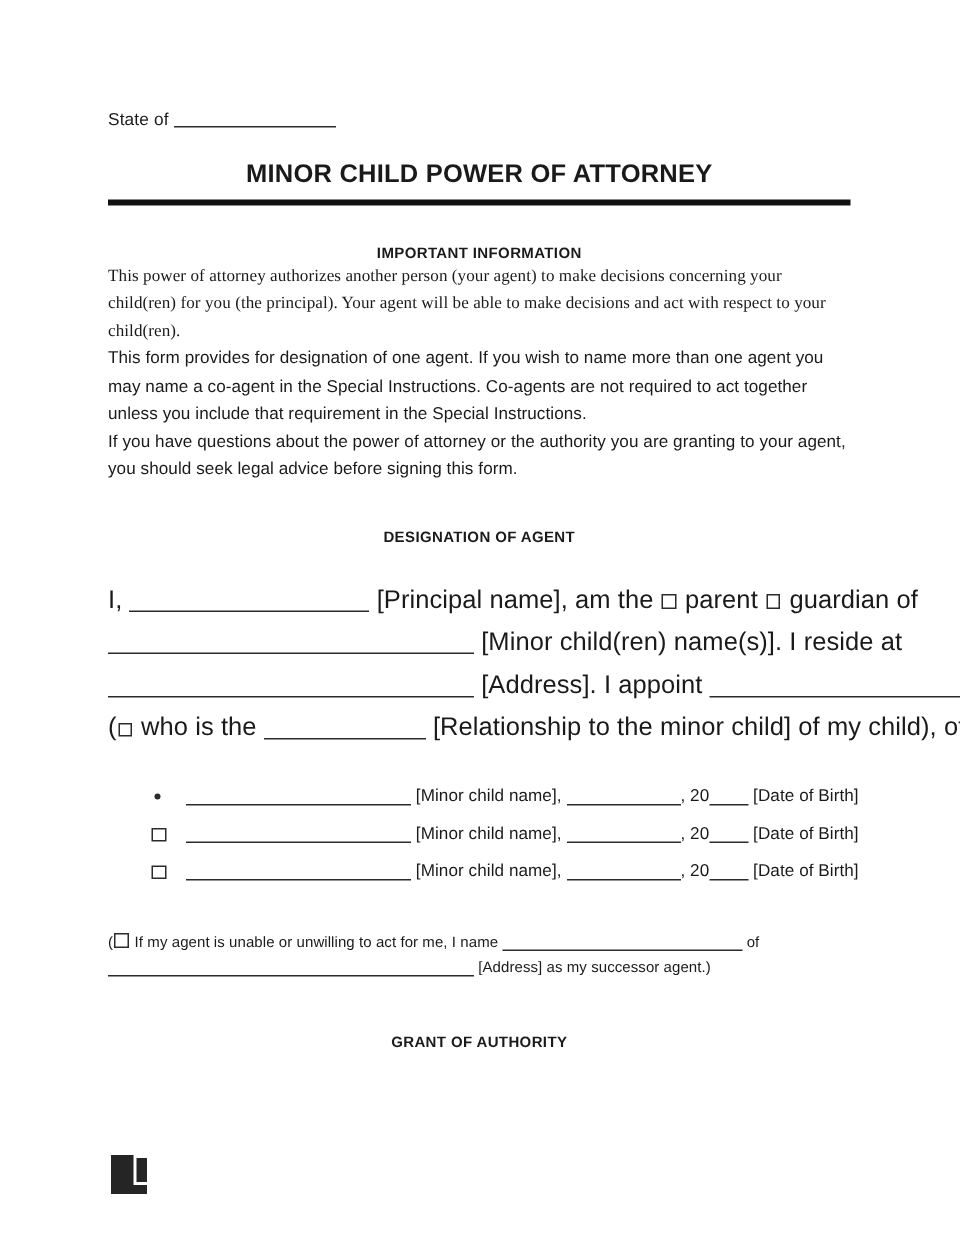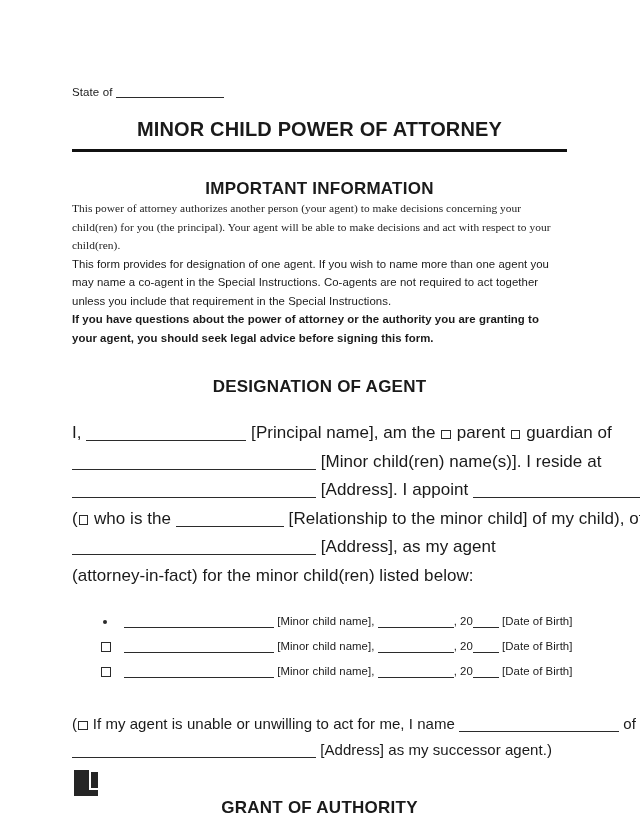--- a/index.html
+++ b/index.html
@@ -17,21 +17,21 @@
     width: 640px;
     height: 828px;
     margin: 0 auto;
     background: #ffffff;
     overflow: hidden;
     box-sizing: border-box;
   }
   .content {
     position: absolute;
     left: 72px;
-    top: 12px;
+    top: 0;
     width: 495px;
   }
 
   
   .state-line {
     margin-top: 74px;
     font-size: 11.5px;
     line-height: 1.2;
     letter-spacing: 0.1px;
   }
@@ -40,54 +40,54 @@
     width: 108px;
     border-bottom: 1.2px solid #2b2b2b;
     vertical-align: -2px;
     margin-left: 4px;
   }
 
   
   .doc-title {
     margin-top: 18px;
     text-align: center;
-    font-size: 20px;
+    font-size: 17px;
     font-weight: bold;
     letter-spacing: 0.15px;
     line-height: 1.15;
   }
   .title-rule {
     margin-top: 8px;
     height: 3.5px;
     background: #111111;
     width: 100%;
   }
 
   
   .section-heading {
     text-align: center;
-    font-size: 17px;
+    font-size: 10px;
     font-weight: bold;
     letter-spacing: 0.25px;
   }
   .sh-important { margin-top: 27px; }
   .sh-designation { margin-top: 30px; }
   .sh-grant { margin-top: 36px; }
 
   
   p.body-para {
     margin: 0;
     font-size: 11.4px;
     line-height: 1.62;
     letter-spacing: 0.05px;
     text-align: left;
   }
   .p-first { margin-top: 22px; font-family: Liberation Serif, serif; }
   .p-gap { margin-top: 16px; }
-  p.body-para.strong { font-weight: bold; }
+  p.body-para.strong { font-weight: normal; }
 
   
   .form-block {
     margin-top: 22px;
     font-size: 17px;
     line-height: 1.68;
     letter-spacing: 0.05px;
   }
   .form-line {
     white-space: nowrap;
@@ -150,21 +150,21 @@
     height: 4px;
     border-radius: 50%;
     background: #2b2b2b;
     margin-left: 3px;
   }
   .child-text { flex: 1 1 auto; }
 
   
   .succ-block {
     margin-top: 27px;
-    font-size: 15px;
+    font-size: 10px;
     line-height: 1.68;
     letter-spacing: 0.05px;
   }
 
   
   .logo {
     position: absolute;
     left: 74px;
     top: 770px;
     width: 24px;
@@ -216,25 +216,20 @@
         <span class="ul ul-appoint"></span><span>,</span>
       </div>
 
       <div class="form-line">
         <span>(</span><span class="cbox"></span>
         <span>who is the</span>
         <span class="ul ul-relation"></span>
         <span>[Relationship to the minor child] of my child), of</span>
       </div>
 
-      <div class="form-line wrap">
-        <span class="ul ul-agentaddr"></span>
-        <span>[Address], as my agent (attorney-in-fact) for the minor</span>
-        <span>child(ren) listed below:</span>
-      </div>
     </div>
 
     <div class="children-list">
 
       <div class="child-row">
         <span class="child-marker">
             <span class="bullet-dot"></span>
           </span>
         <span class="child-text">
           <span class="ul ul-childname"></span>

